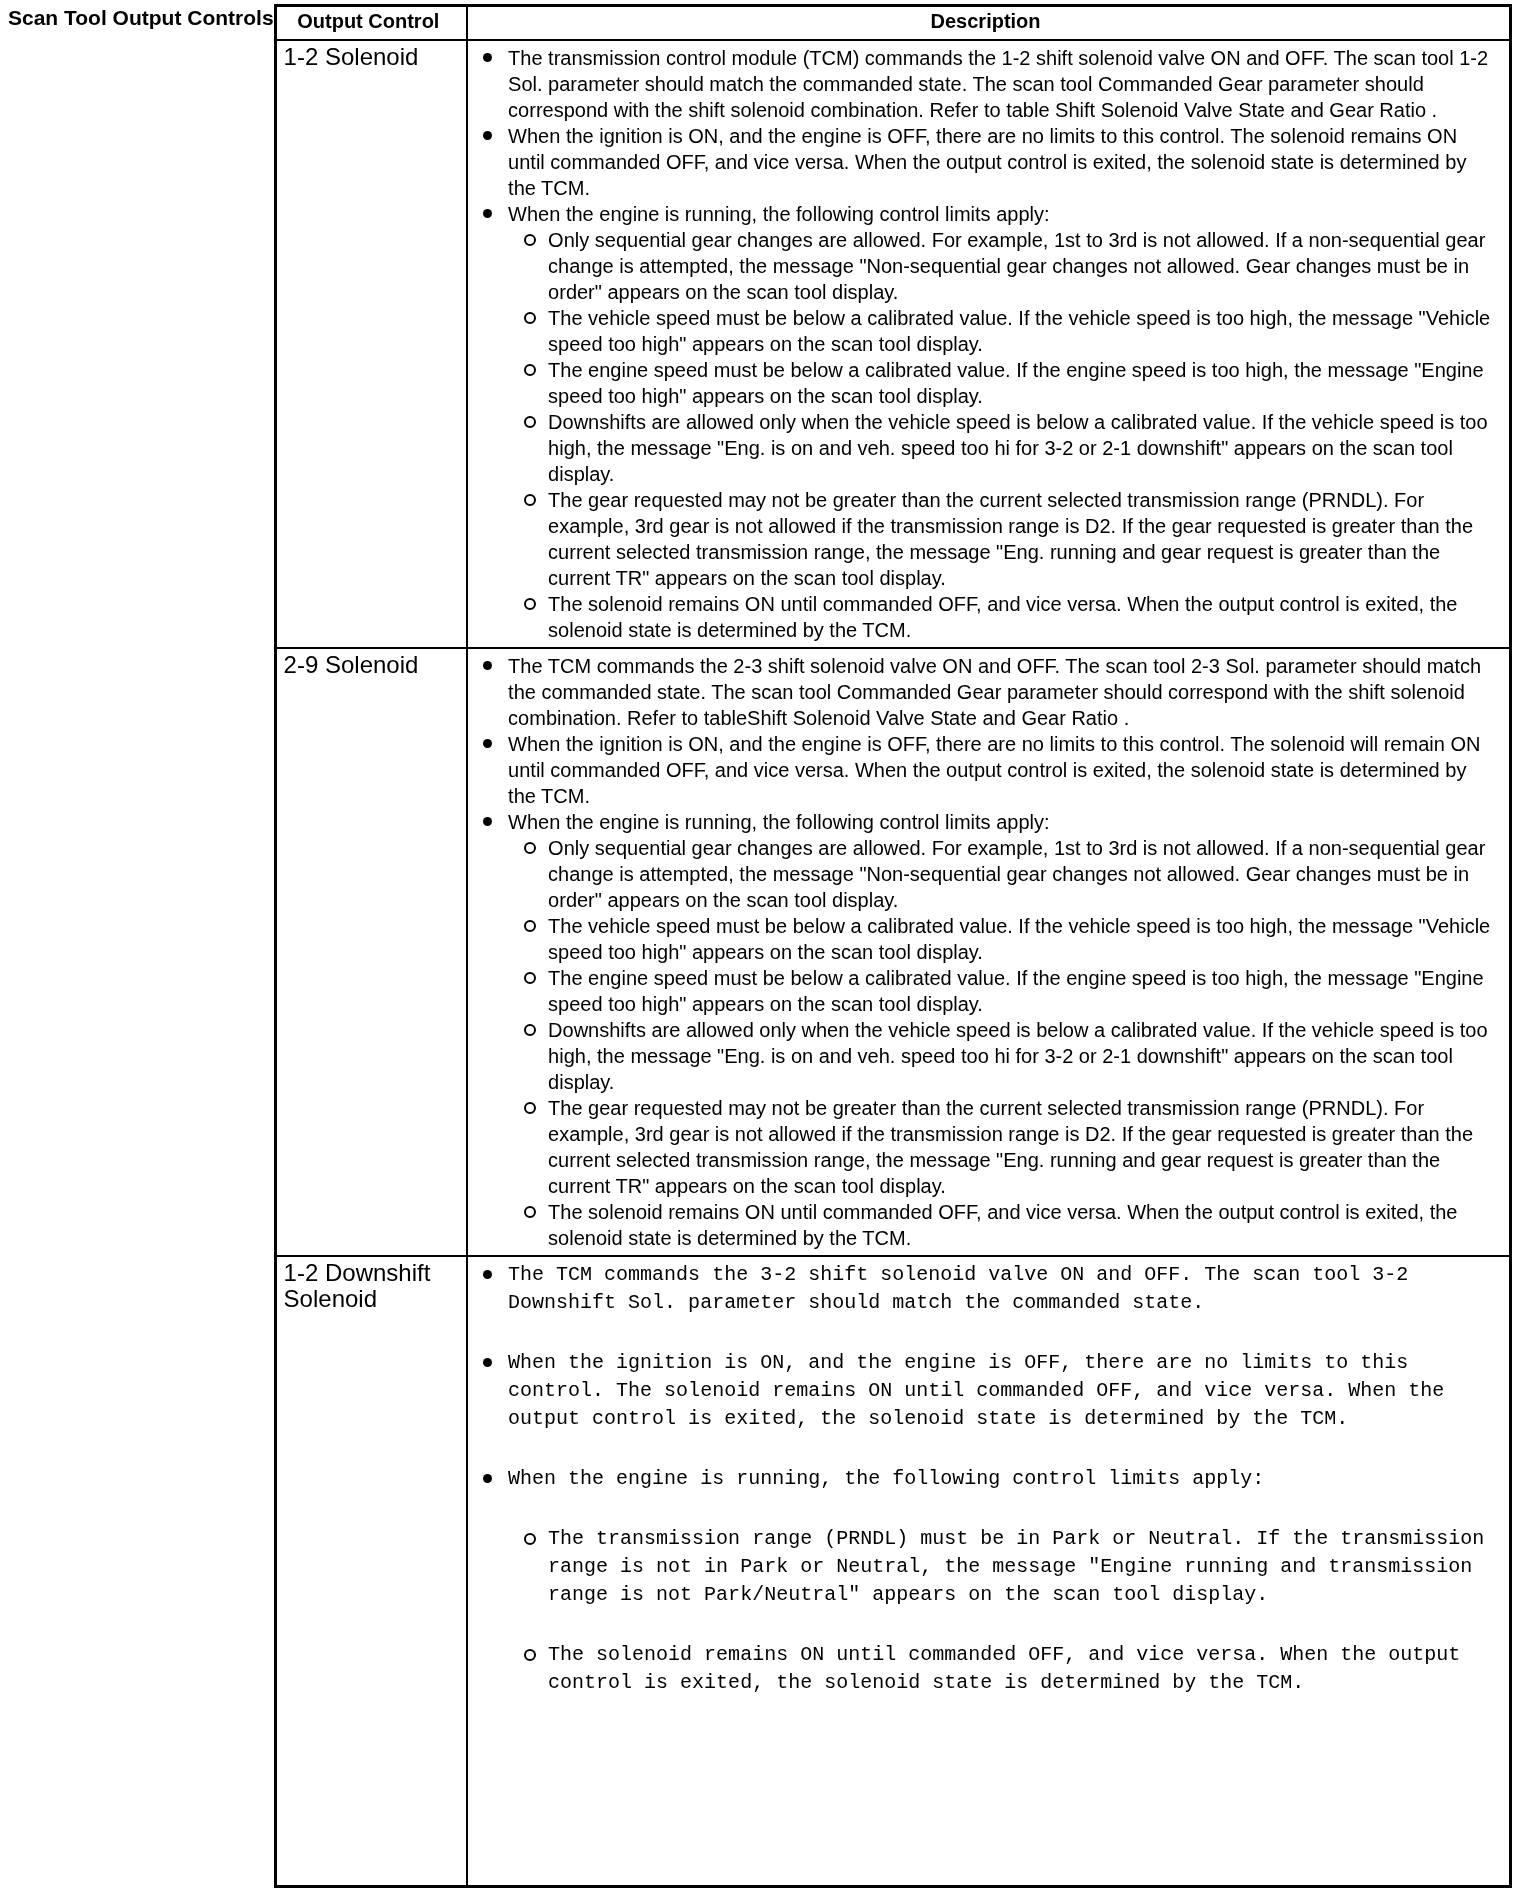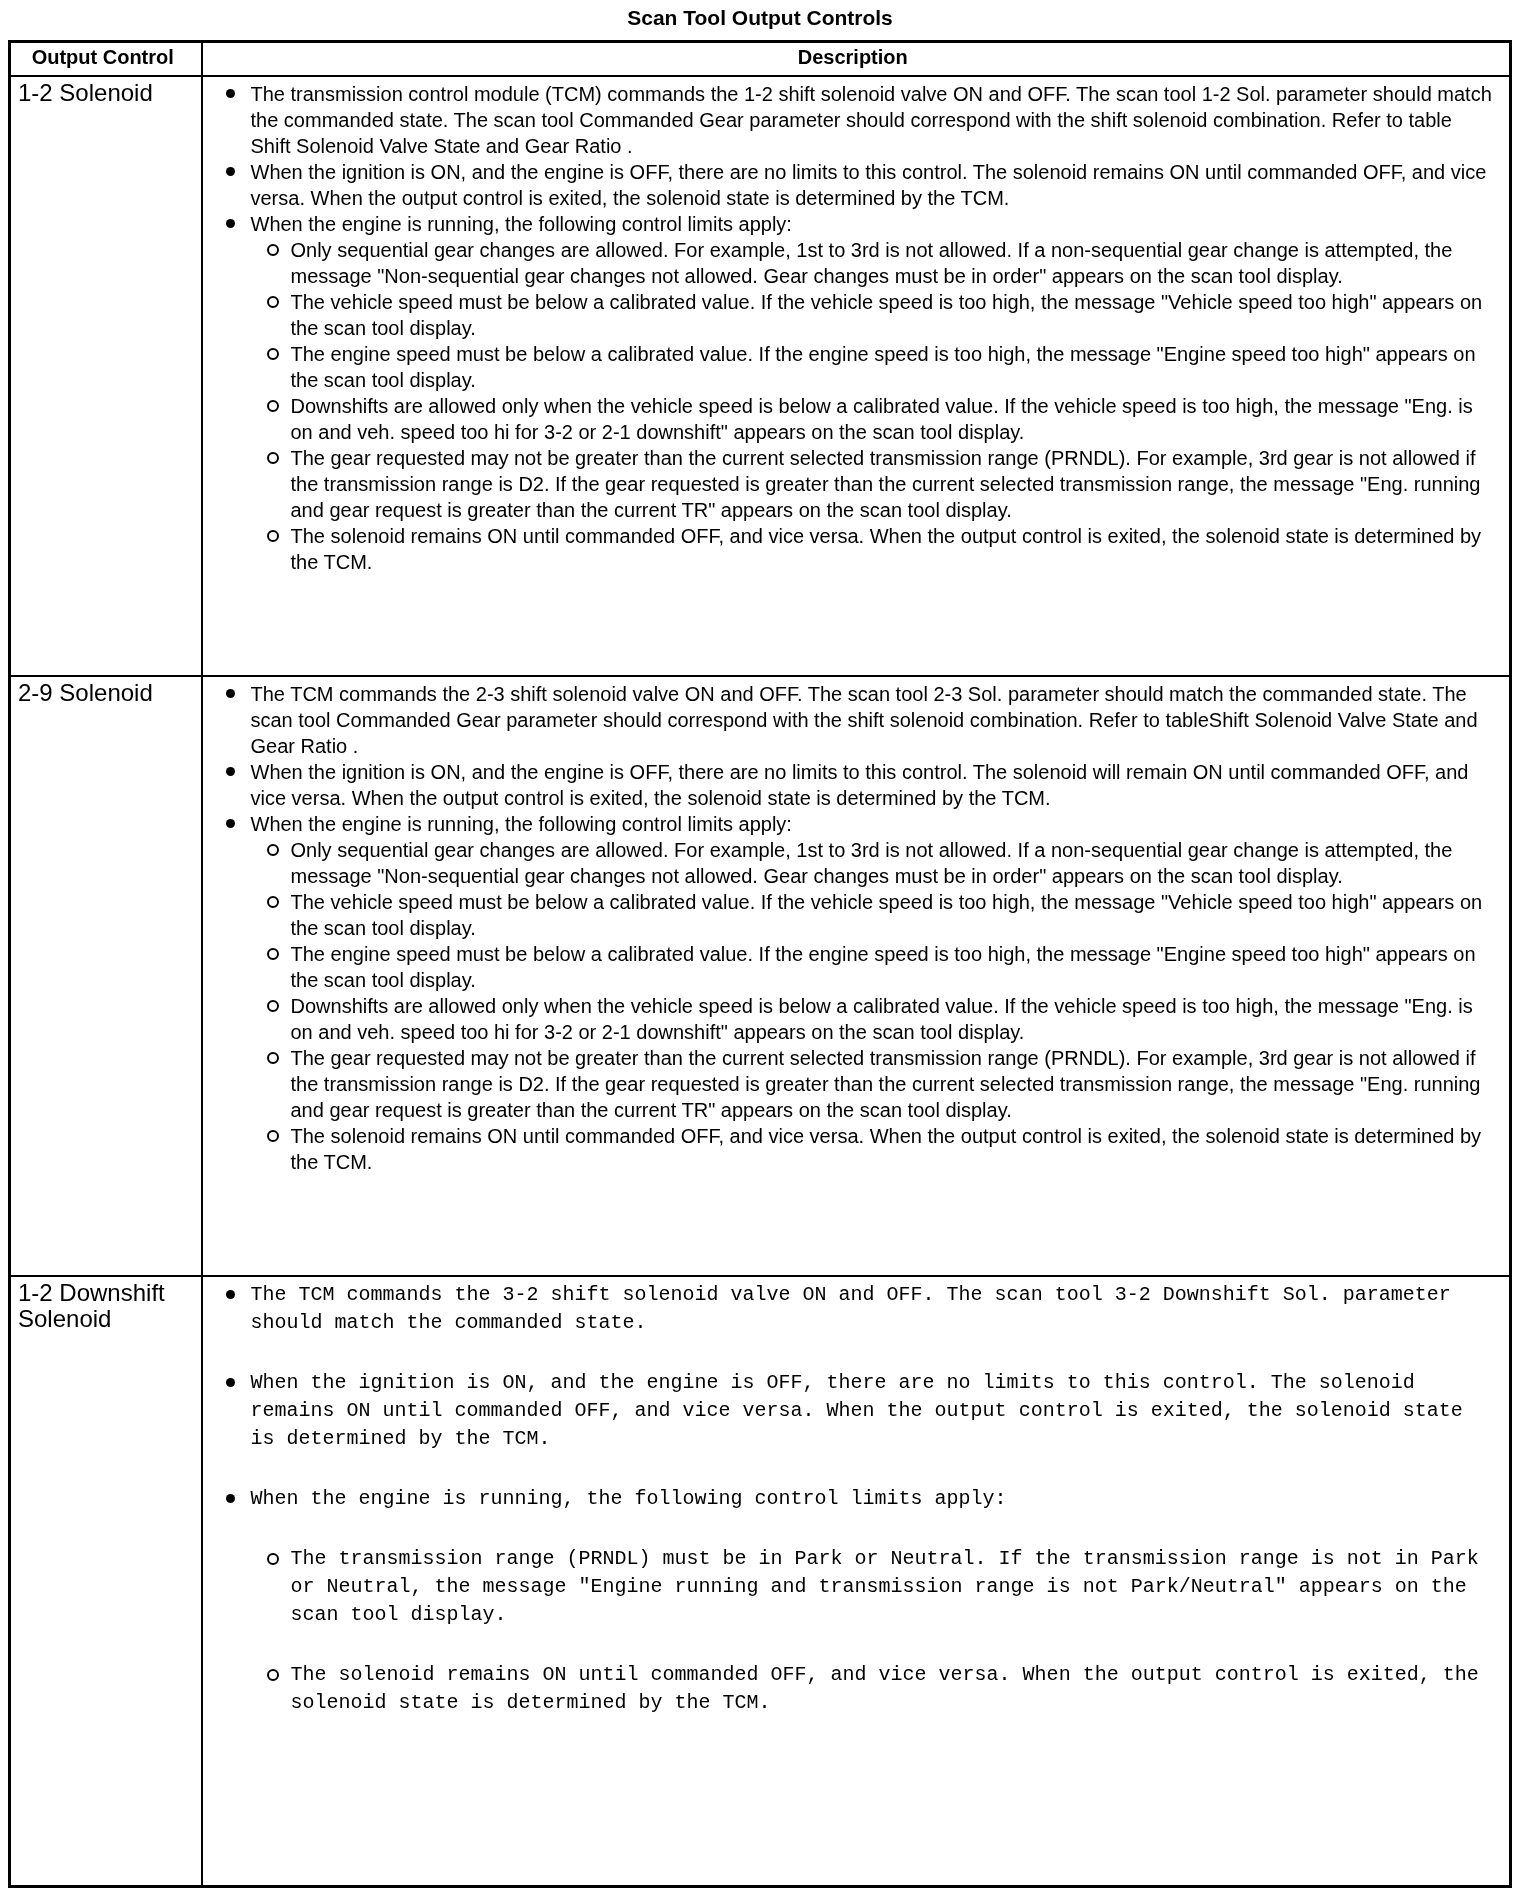--- a/index.html
+++ b/index.html
@@ -5,21 +5,20 @@
   * { box-sizing: border-box; }
   html, body { margin: 0; padding: 0; background: #ffffff; }
   body { font-family: "Liberation Sans", sans-serif; color: #000000; }
 
   .page {
     width: 1520px;
     height: 1896px;
     margin: 0 auto;
     padding: 4px 8px 8px 8px;
     display: flex;
-    flex-direction: column;
     border-radius: 7px;
   }
 
   .doc-title {
     font-size: 21px;
     font-weight: bold;
     text-align: center;
     line-height: 24px;
     margin: 2px 0 10px 0;
     flex: 0 0 auto;
@@ -52,21 +51,21 @@
 
   td.desc-cell {
     font-size: 20px;
     line-height: 26px;
     padding: 4px 16px 4px 0;
   }
 
   tbody tr.row-1, tbody tr.row-2 { height: 600px; }
 
   ul { list-style: none; margin: 0; padding: 0; }
-  ul.bullets { padding-left: 22px; }
+  ul.bullets { padding-left: 14px; }
   ul.bullets > li { position: relative; padding-left: 26px; }
   ul.sub-bullets > li { position: relative; padding-left: 40px; }
 
   .marker { position: absolute; display: block; }
   .marker-disc {
     left: 1px; top: 8px;
     width: 9px; height: 9px;
     border-radius: 50%;
     background: #000;
   }

